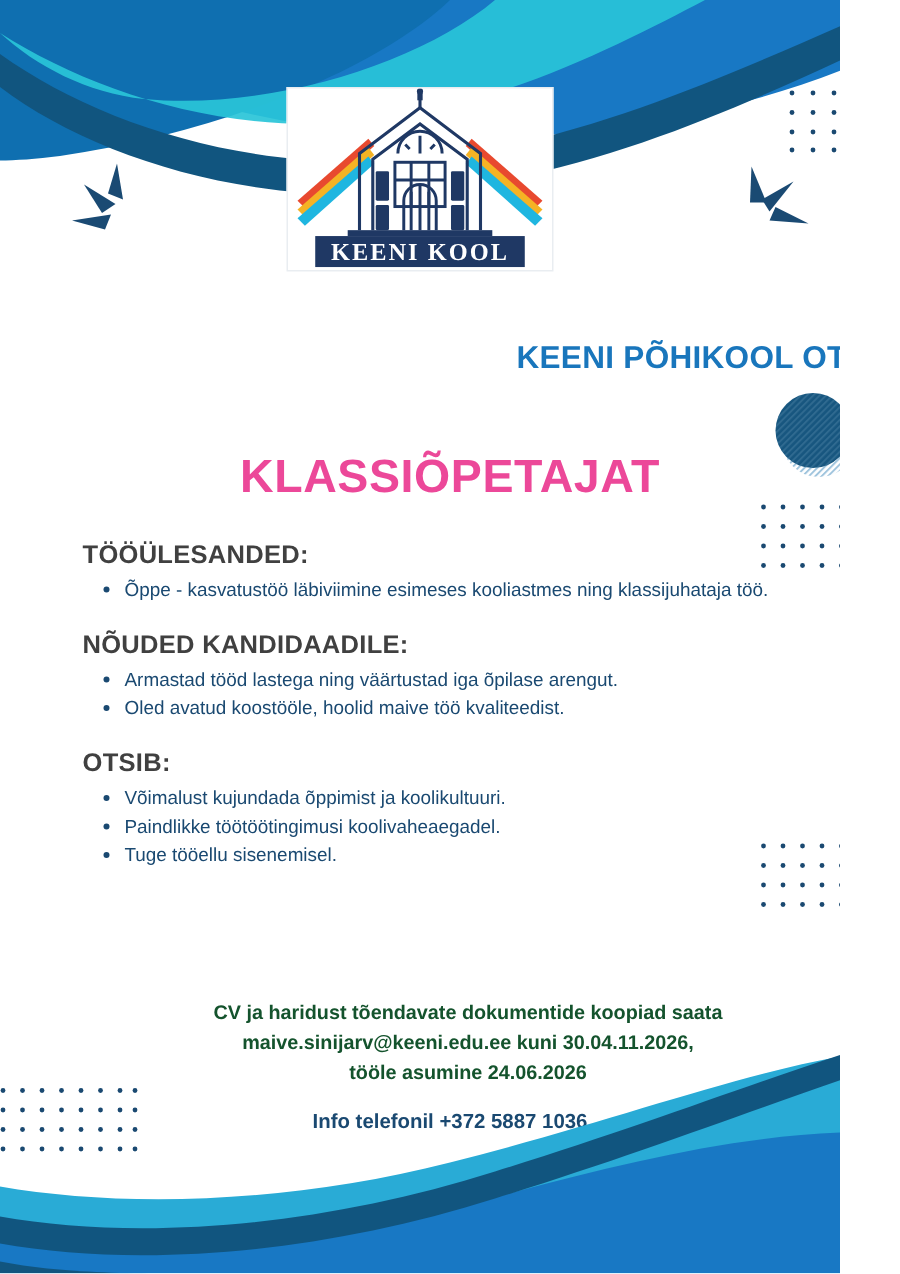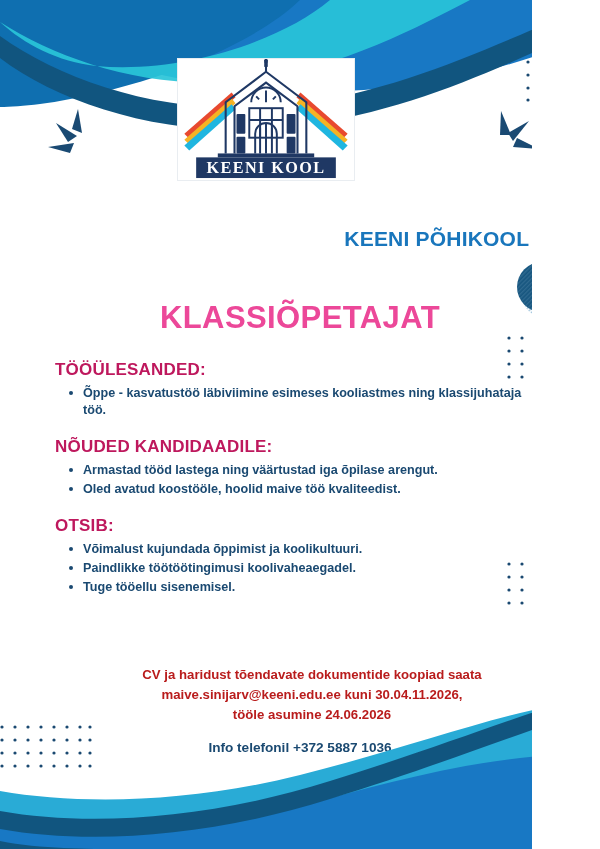--- a/index.html
+++ b/index.html
@@ -9,20 +9,21 @@
   }
   body {
     font-family: "Liberation Sans", sans-serif;
   }
   #poster {
     position: relative;
     width: 532px;
     height: 849px;
     background: #ffffff;
     overflow: hidden;
+    padding-left: 28px;
   }
   .deco {
     position: absolute;
     pointer-events: none;
   }
   #wave-top, #wave-bottom {
     left: 0;
     width: 600px;
   }
   #wave-top { top: 0; height: 200px; }
@@ -71,36 +72,36 @@
 
   
   #sections {
     position: absolute;
     top: 360px;
     left: 55px;
     width: 470px;
   }
   .section { margin-bottom: 18px; }
   .section-heading {
-    color: #be185d;
+    color: #404040;
     font-size: 17px;
     font-weight: bold;
     letter-spacing: .2px;
     margin-bottom: 5px;
   }
   ul.bullets {
     margin: 0;
     padding: 0 0 0 28px;
     list-style: none;
   }
   ul.bullets li {
     position: relative;
     color: #1a4971;
     font-size: 12.6px;
-    font-weight: bold;
+    font-weight: normal;
     line-height: 17px;
     margin-bottom: 2px;
   }
   ul.bullets li .bullet-dot {
     position: absolute;
     left: -14px;
     top: 6px;
     width: 4px;
     height: 4px;
     border-radius: 50%;
@@ -109,21 +110,21 @@
 
   
   #contact {
     position: absolute;
     top: 665px;
     left: 0;
     width: 600px;
     text-align: center;
   }
   .contact-line {
-    color: #b91c1c;
+    color: #14532d;
     font-size: 13.2px;
     font-weight: bold;
     line-height: 20px;
     margin-left: 24px;
   }
   #phone-line {
     position: absolute;
     top: 740px;
     left: 0;
     width: 600px;

